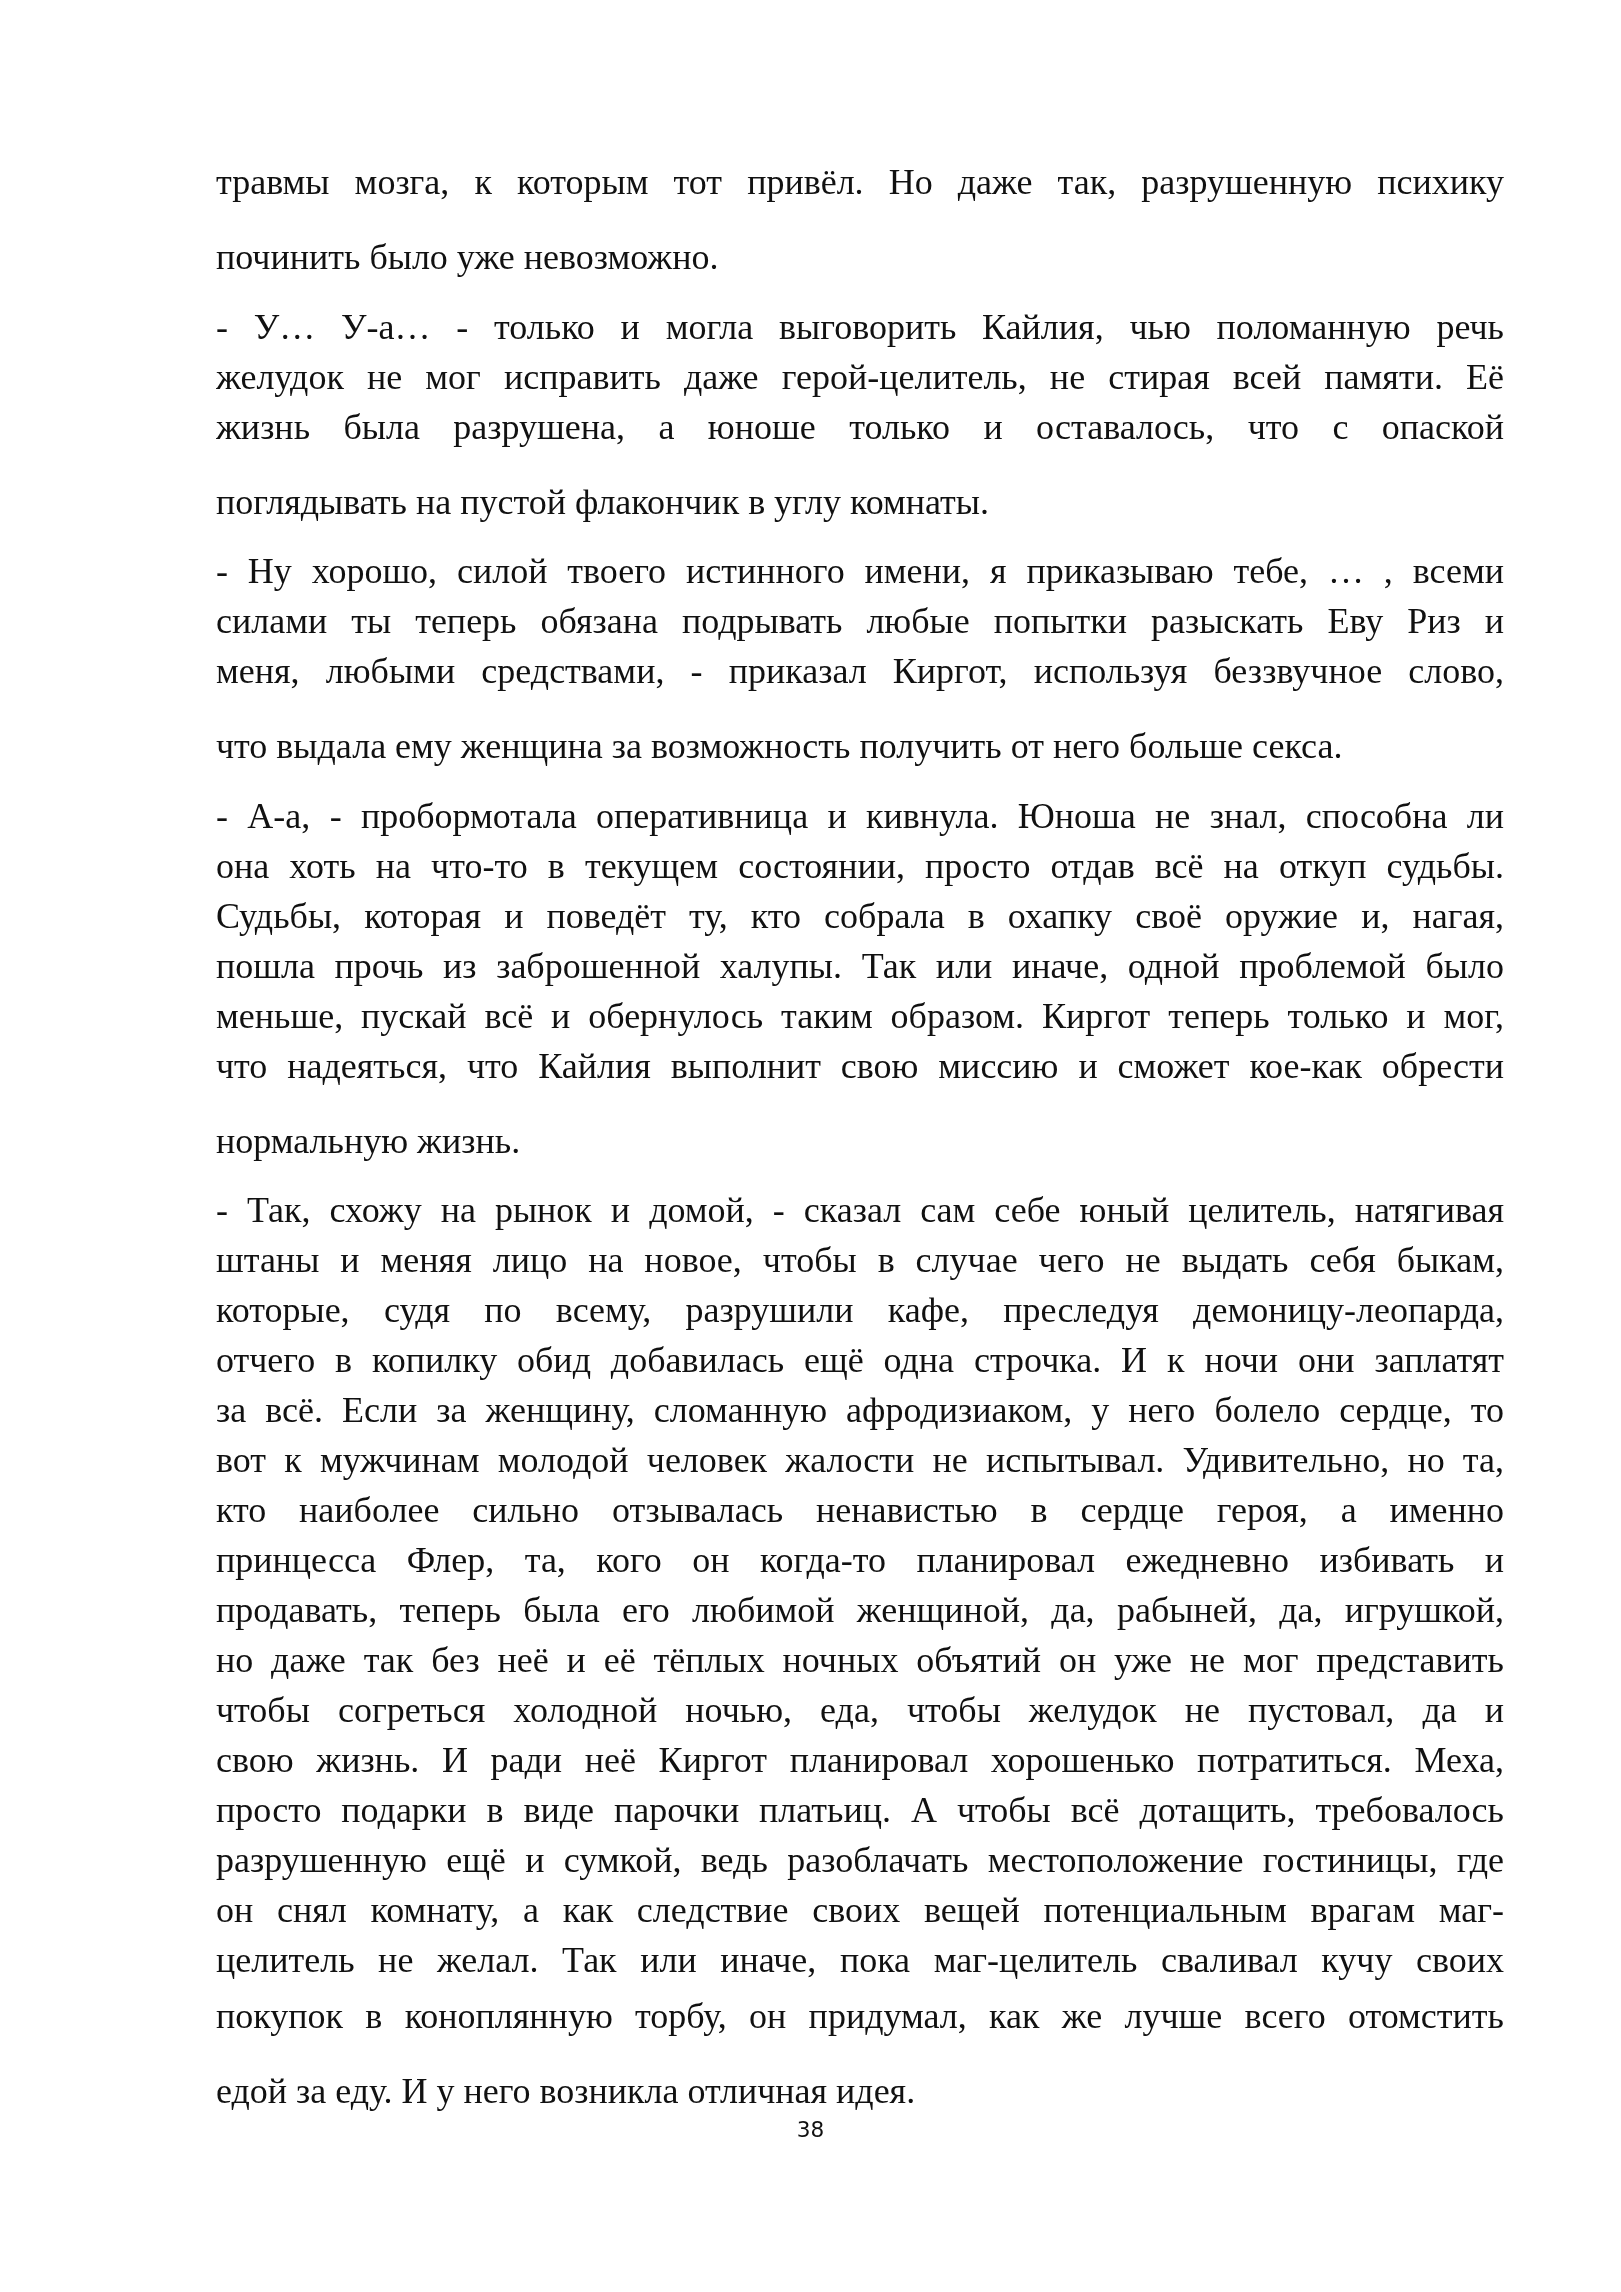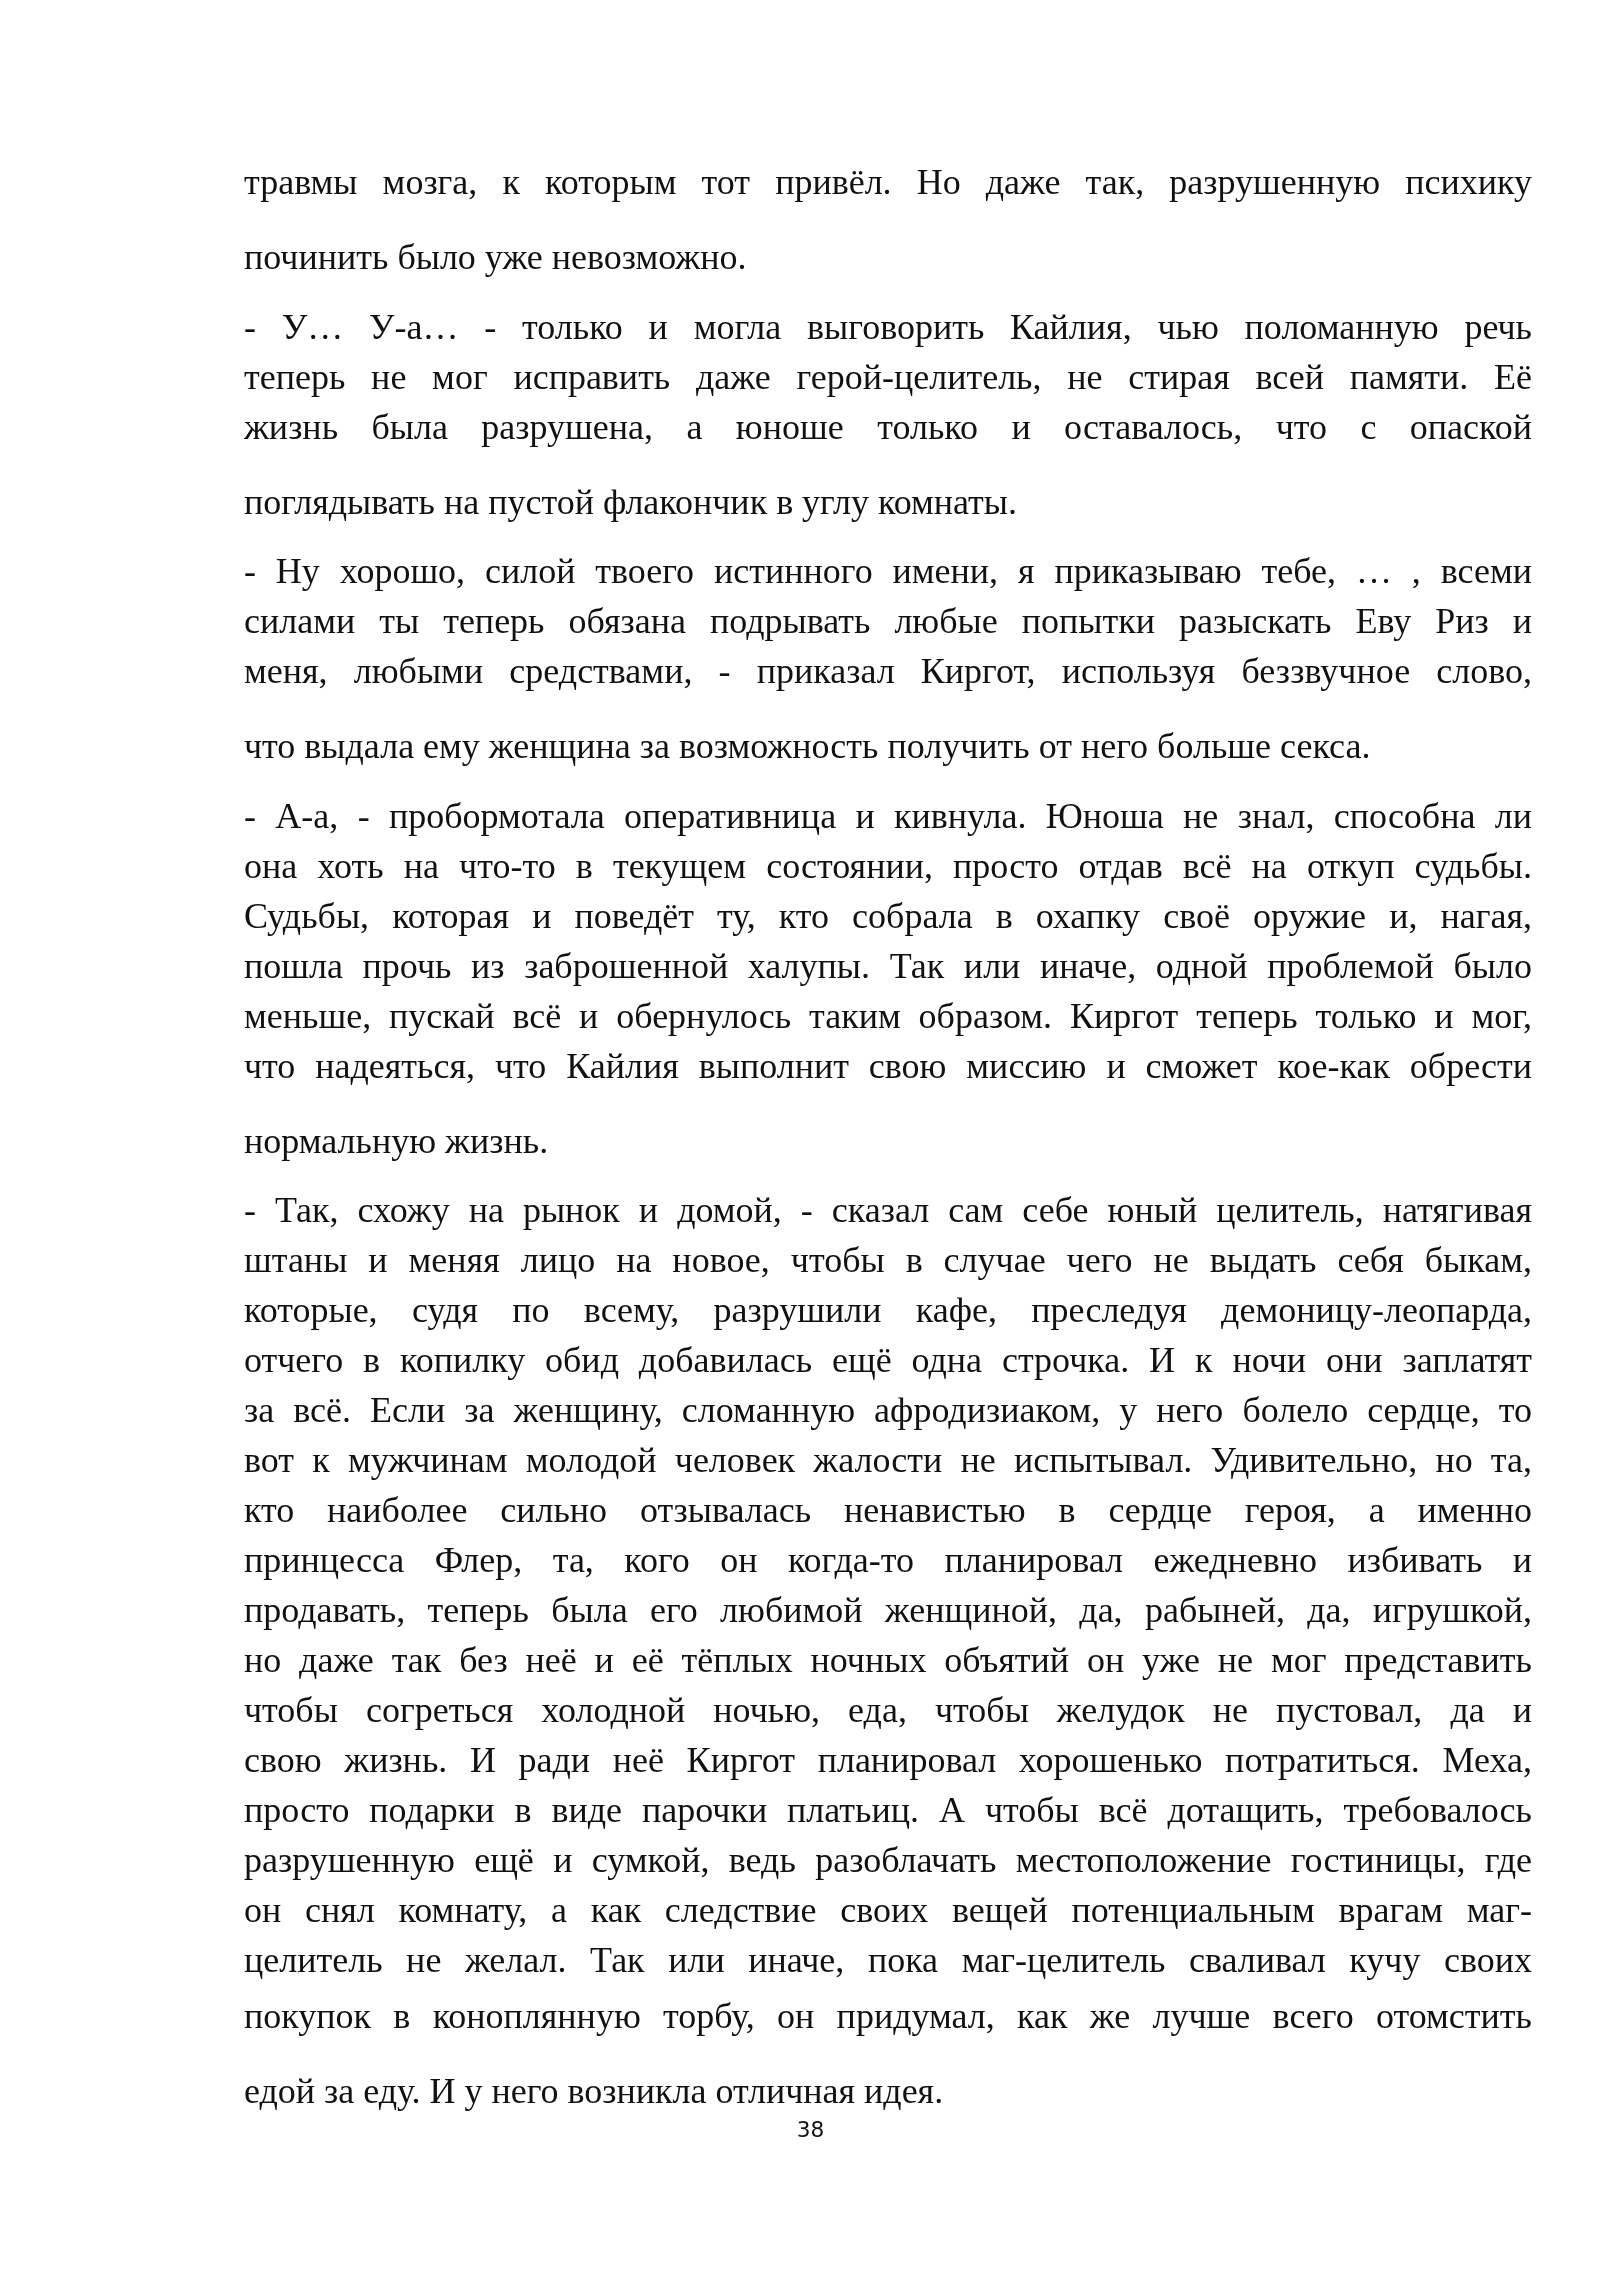--- a/index.html
+++ b/index.html
@@ -1,19 +1,19 @@
 <!DOCTYPE html>
 <html><head>
 <meta charset="utf-8">
 <style>
   html, body { margin: 0; padding: 0; background: #ffffff; }
   body { width: 1621px; height: 2293px; position: relative; overflow: hidden; }
   .page {
     position: absolute;
-    left: 244px;
+    left: 216px;
     top: 157px;
     width: 1288px;
     font-family: "Liberation Serif", "DejaVu Serif", serif;
     font-size: 36px;
     line-height: 50px;
     color: #111111;
     text-align: justify;
   }
   .para { margin: 0 0 19.6px 0; }
   .line {
@@ -37,21 +37,21 @@
 </head>
 <body>
 
 <div class="page">
   <div class="para">
     <span class="line" style="white-space: normal; overflow: hidden;">травмы мозга, к которым тот привёл. Но даже так, разрушенную психику</span>
     <span class="line last" style="white-space: normal; overflow: hidden;">починить было уже невозможно.</span>
   </div>
   <div class="para">
     <span class="line" style="white-space: normal; overflow: hidden;">- У… У-а… - только и могла выговорить Кайлия, чью поломанную речь</span>
-    <span class="line" style="white-space: normal; overflow: hidden;">теперь не мог исправить даже герой-целитель, не стирая всей памяти. Её</span>
+    <span class="line" style="white-space: normal; overflow: hidden;">желудок не мог исправить даже герой-целитель, не стирая всей памяти. Её</span>
     <span class="line" style="white-space: normal; overflow: hidden;">жизнь была разрушена, а юноше только и оставалось, что с опаской</span>
     <span class="line last" style="white-space: normal; overflow: hidden;">поглядывать на пустой флакончик в углу комнаты.</span>
   </div>
   <div class="para">
     <span class="line" style="white-space: normal; overflow: hidden;">- Ну хорошо, силой твоего истинного имени, я приказываю тебе, … , всеми</span>
     <span class="line" style="white-space: normal; overflow: hidden;">силами ты теперь обязана подрывать любые попытки разыскать Еву Риз и</span>
     <span class="line" style="white-space: normal; overflow: hidden;">меня, любыми средствами, - приказал Киргот, используя беззвучное слово,</span>
     <span class="line last" style="white-space: normal; overflow: hidden;">что выдала ему женщина за возможность получить от него больше секса.</span>
   </div>
   <div class="para">

